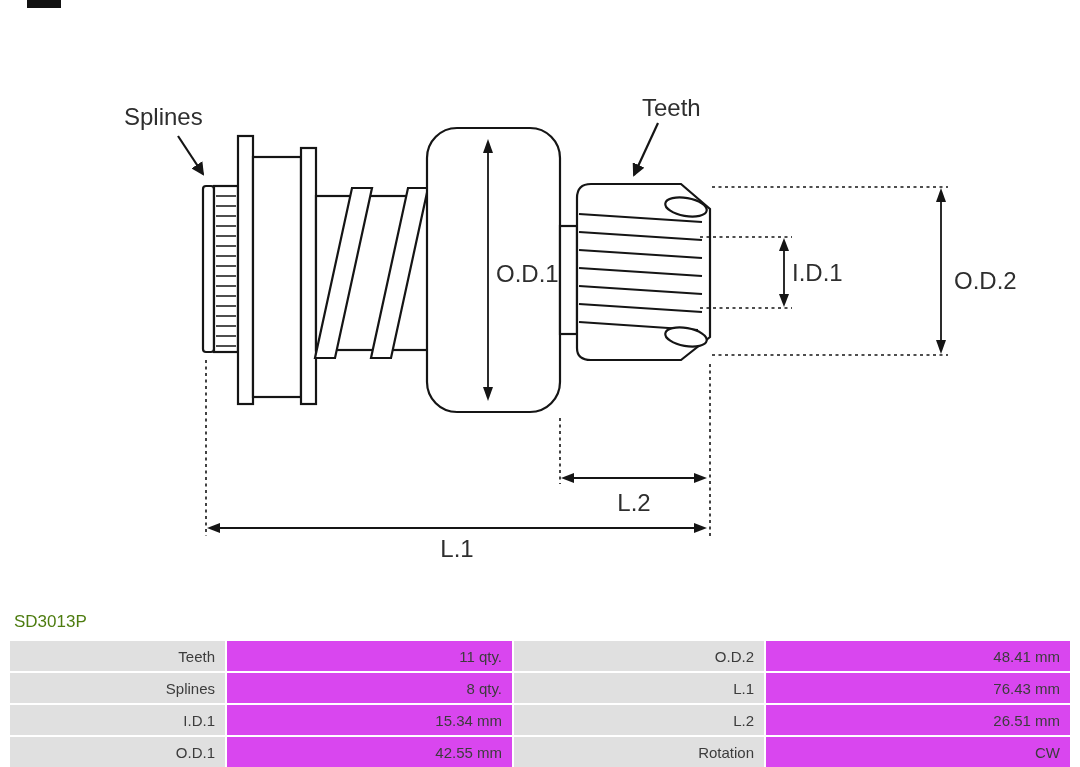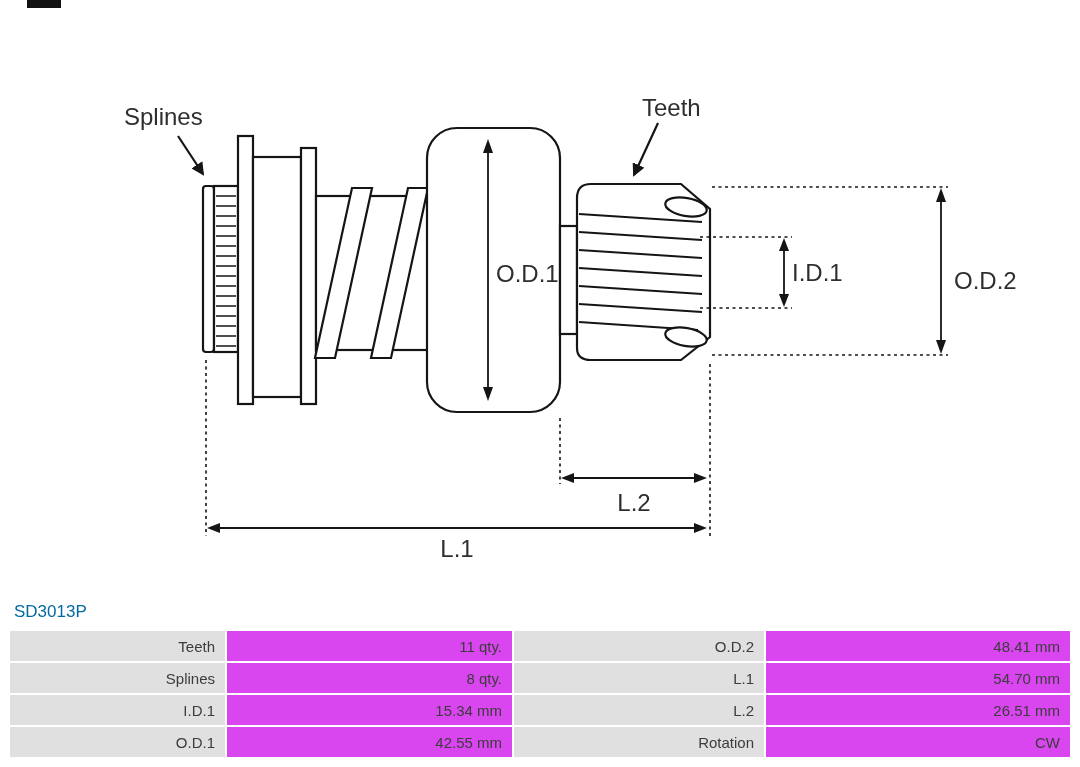--- a/index.html
+++ b/index.html
@@ -7,21 +7,21 @@
   .top-mark{position:absolute;left:27px;top:0;width:34px;height:8px;background:#121212;}
   svg.diagram{display:block;width:1080px;height:596px;}
   svg .shape{fill:#ffffff;stroke:#151515;stroke-width:2.2px;}
   svg .ln{fill:none;stroke:#151515;stroke-width:2.2px;}
   svg .thin{fill:none;stroke:#151515;stroke-width:1.4px;}
   svg .teethln{fill:none;stroke:#151515;stroke-width:2px;}
   svg .dot{fill:none;stroke:#151515;stroke-width:1.6px;stroke-dasharray:3 3.5;}
   svg .dim{fill:none;stroke:#151515;stroke-width:1.8px;}
   svg .ah{fill:#151515;stroke:none;}
   svg text{font-family:"Liberation Sans",sans-serif;fill:#2e2e2e;font-size:24px;}
-  .part-number{margin:6px 0 7px 14px;font-size:17px;color:#0369a1;}
+  .part-number{margin:16px 0 7px 14px;font-size:17px;color:#4d7c0f;}
   table.specs{width:1064px;margin:0 8px;border-collapse:separate;border-spacing:2px;table-layout:fixed;}
   table.specs td{height:30px;padding:0 10px 0 4px;text-align:right;vertical-align:middle;font-size:15px;color:#3c3c3c;overflow:hidden;white-space:nowrap;}
   td.lbl{background:#e0e0e0;}
   td.val{background:#d946ef;}
 </style>
 </head>
 <body>
 
 <div class="top-mark"></div>
 
@@ -128,21 +128,21 @@
     <tr>
       <td class="lbl">Teeth</td>
       <td class="val">11 qty.</td>
       <td class="lbl">O.D.2</td>
       <td class="val">48.41 mm</td>
     </tr>
     <tr>
       <td class="lbl">Splines</td>
       <td class="val">8 qty.</td>
       <td class="lbl">L.1</td>
-      <td class="val">54.70 mm</td>
+      <td class="val">76.43 mm</td>
     </tr>
     <tr>
       <td class="lbl">I.D.1</td>
       <td class="val">15.34 mm</td>
       <td class="lbl">L.2</td>
       <td class="val">26.51 mm</td>
     </tr>
     <tr>
       <td class="lbl">O.D.1</td>
       <td class="val">42.55 mm</td>

